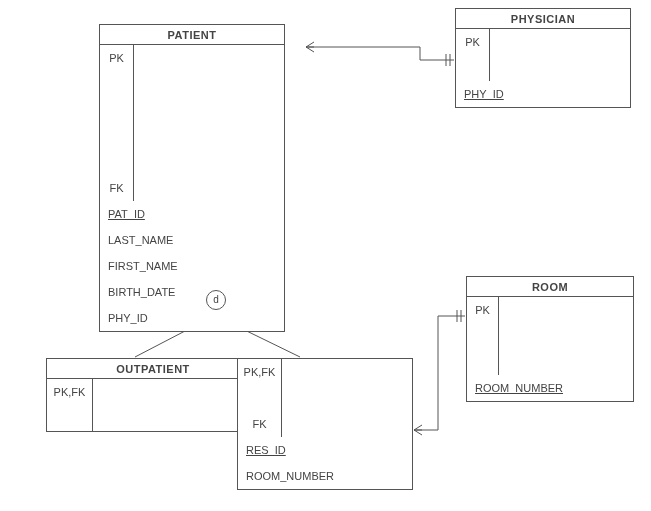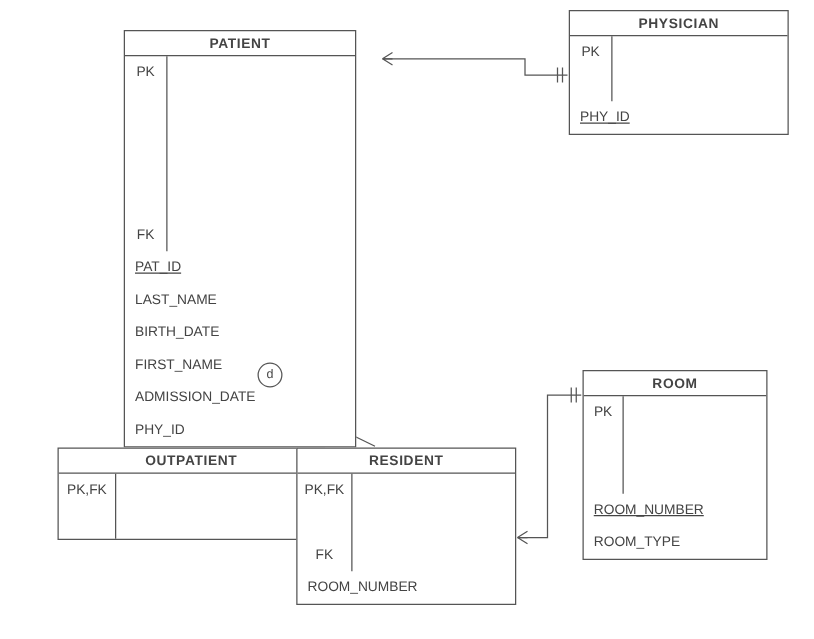--- a/index.html
+++ b/index.html
@@ -74,21 +74,21 @@
   #ent-outpatient      { left: 46px;  top: 358px; width: 214px; }
   #ent-outpatient .kcol{ width: 46px; }
   #ent-outpatient .acol{ flex:1; }
 
   
   #ent-resident      { left: 237px; top: 358px; width: 176px; }
   #ent-resident .kcol{ width: 44px; }
   #ent-resident .acol{ flex:1; }
 
   
-  #ent-room      { left: 466px; top: 296px; width: 148px; }
+  #ent-room      { left: 466px; top: 276px; width: 168px; }
   #ent-room .kcol{ width: 32px; }
   #ent-room .acol{ flex:1; }
 
   
   .d-circle {
     position: absolute;
     width: 18px;
     height: 18px;
     border: 1px solid #555;
     border-radius: 50%;
@@ -138,23 +138,22 @@
         <div class="row">PK</div>
         <div class="row"></div>
         <div class="row"></div>
         <div class="row"></div>
         <div class="row"></div>
         <div class="row">FK</div>
       </div>
       <div class="acol">
         <div class="row"><span class="pk-name">PAT_ID</span></div>
         <div class="row"><span>LAST_NAME</span></div>
+        <div class="row"><span>FIRST_NAME</span></div>
         <div class="row"><span>BIRTH_DATE</span></div>
-        <div class="row"><span>FIRST_NAME</span></div>
-        <div class="row"><span>ADMISSION_DATE</span></div>
         <div class="row"><span>PHY_ID</span></div>
       </div>
     </div>
   </div>
 
   <div id="ent-physician" class="entity">
     <div class="e-head">PHYSICIAN</div>
     <div class="e-body">
       <div class="kcol">
         <div class="row">PK</div>
@@ -172,41 +171,40 @@
     <div class="e-head">OUTPATIENT</div>
     <div class="e-body">
       <div class="kcol">
         <div class="row">PK,FK</div>
         <div class="row"></div>
       </div>
     </div>
   </div>
 
   <div id="ent-resident" class="entity">
-    <div class="e-head">RESIDENT</div>
     <div class="e-body">
       <div class="kcol">
         <div class="row">PK,FK</div>
         <div class="row"></div>
         <div class="row">FK</div>
       </div>
       <div class="acol">
+        <div class="row"><span class="pk-name">RES_ID</span></div>
         <div class="row"><span>ROOM_NUMBER</span></div>
       </div>
     </div>
   </div>
 
   <div id="ent-room" class="entity">
     <div class="e-head">ROOM</div>
     <div class="e-body">
       <div class="kcol">
         <div class="row">PK</div>
         <div class="row"></div>
         <div class="row"></div>
       </div>
       <div class="acol">
         <div class="row"><span class="pk-name">ROOM_NUMBER</span></div>
-        <div class="row"><span>ROOM_TYPE</span></div>
       </div>
     </div>
   </div>
 
 </div>
 
 </body></html>

